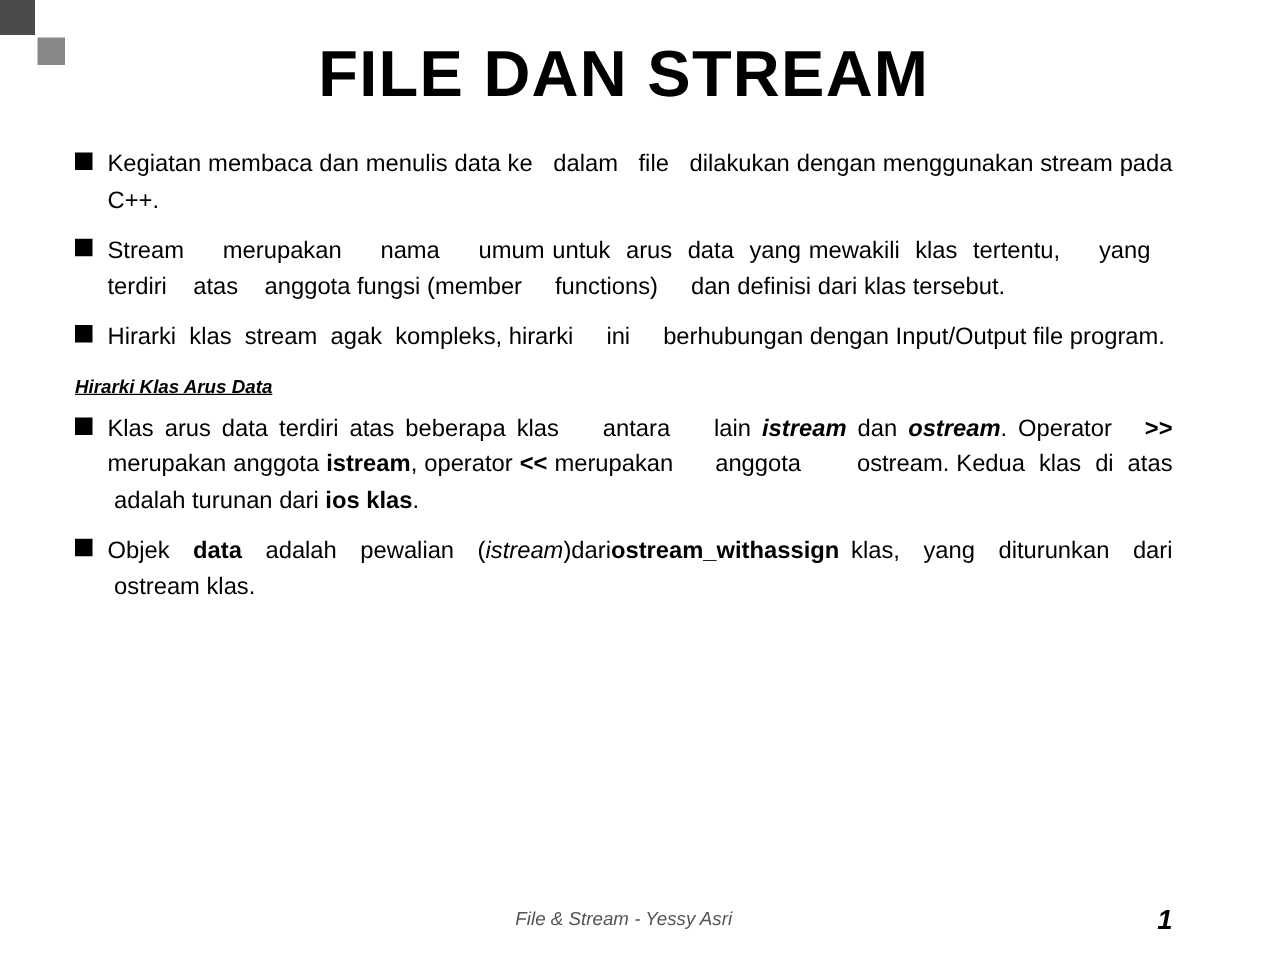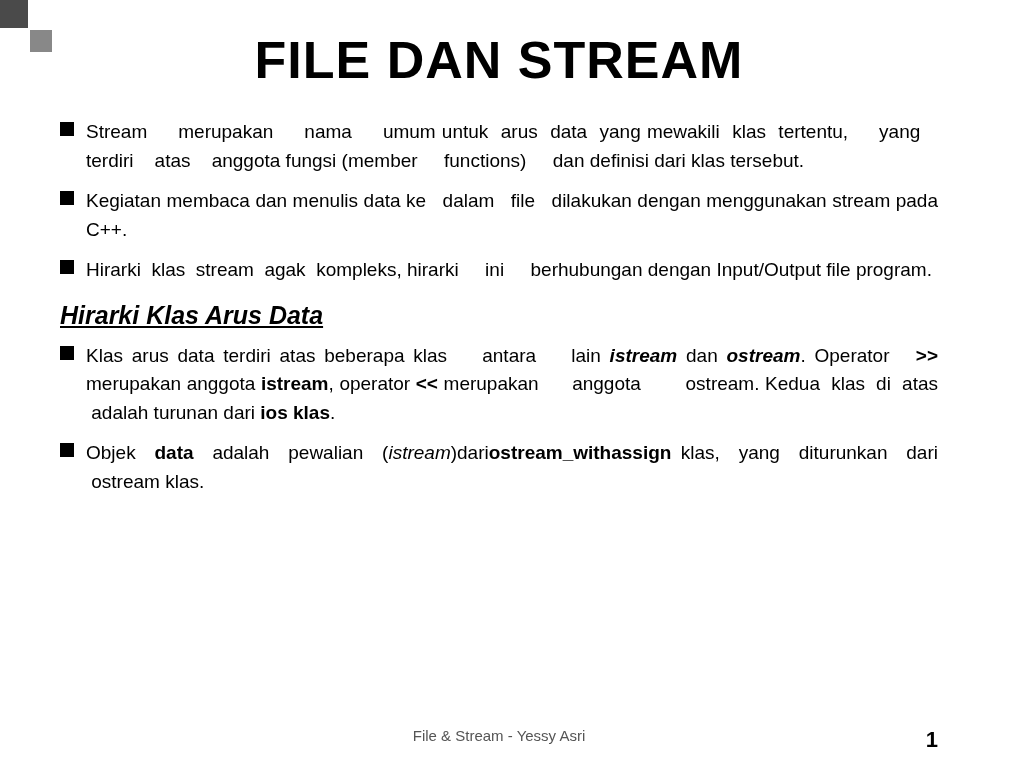--- a/index.html
+++ b/index.html
@@ -61,34 +61,36 @@
 
     .bullet-text {
       font-size: 19px;
       line-height: 1.5;
       color: #000000;
       text-align: justify;
       flex: 1;
     }
 
     .section-heading {
-      font-size: 25px;
+      font-size: 15px;
       font-weight: bold;
       font-style: italic;
       text-decoration: underline;
       color: #000000;
       margin-bottom: 12px;
       margin-top: 4px;
     }
 
     .footer {
       display: flex;
       justify-content: center;
+      align-items: center;
       padding: 10px 0 4px 0;
       position: relative;
+      font-style: italic;
     }
 
     .footer-text {
       font-size: 15px;
       color: #555555;
       text-align: center;
     }
 
     .footer-number {
       position: absolute;
@@ -138,28 +140,28 @@
     <div class="corner-sq2"></div>
   </div>
 
   <h1 class="slide-title">FILE DAN STREAM</h1>
 
   <div class="content-area">
 
     <div class="bullet-item">
       <div class="bullet-square"></div>
       <div class="bullet-text">
-        Stream &nbsp;&nbsp;&nbsp; merupakan &nbsp;&nbsp;&nbsp; nama &nbsp;&nbsp;&nbsp; umum untuk &nbsp;arus &nbsp;data &nbsp;yang mewakili &nbsp;klas &nbsp;tertentu, &nbsp;&nbsp;&nbsp; yang &nbsp;&nbsp; terdiri &nbsp;&nbsp; atas &nbsp;&nbsp; anggota fungsi (member &nbsp;&nbsp;&nbsp; functions) &nbsp;&nbsp;&nbsp; dan definisi dari klas tersebut.
+        Kegiatan membaca dan menulis data ke &nbsp; dalam &nbsp; file &nbsp; dilakukan dengan menggunakan stream pada C++.
       </div>
     </div>
 
     <div class="bullet-item">
       <div class="bullet-square"></div>
       <div class="bullet-text">
-        Kegiatan membaca dan menulis data ke &nbsp; dalam &nbsp; file &nbsp; dilakukan dengan menggunakan stream pada C++.
+        Stream &nbsp;&nbsp;&nbsp; merupakan &nbsp;&nbsp;&nbsp; nama &nbsp;&nbsp;&nbsp; umum untuk &nbsp;arus &nbsp;data &nbsp;yang mewakili &nbsp;klas &nbsp;tertentu, &nbsp;&nbsp;&nbsp; yang &nbsp;&nbsp; terdiri &nbsp;&nbsp; atas &nbsp;&nbsp; anggota fungsi (member &nbsp;&nbsp;&nbsp; functions) &nbsp;&nbsp;&nbsp; dan definisi dari klas tersebut.
       </div>
     </div>
 
     <div class="bullet-item">
       <div class="bullet-square"></div>
       <div class="bullet-text">
         Hirarki &nbsp;klas &nbsp;stream &nbsp;agak &nbsp;kompleks, hirarki &nbsp;&nbsp;&nbsp; ini &nbsp;&nbsp;&nbsp; berhubungan dengan Input/Output file program.
       </div>
     </div>
 

